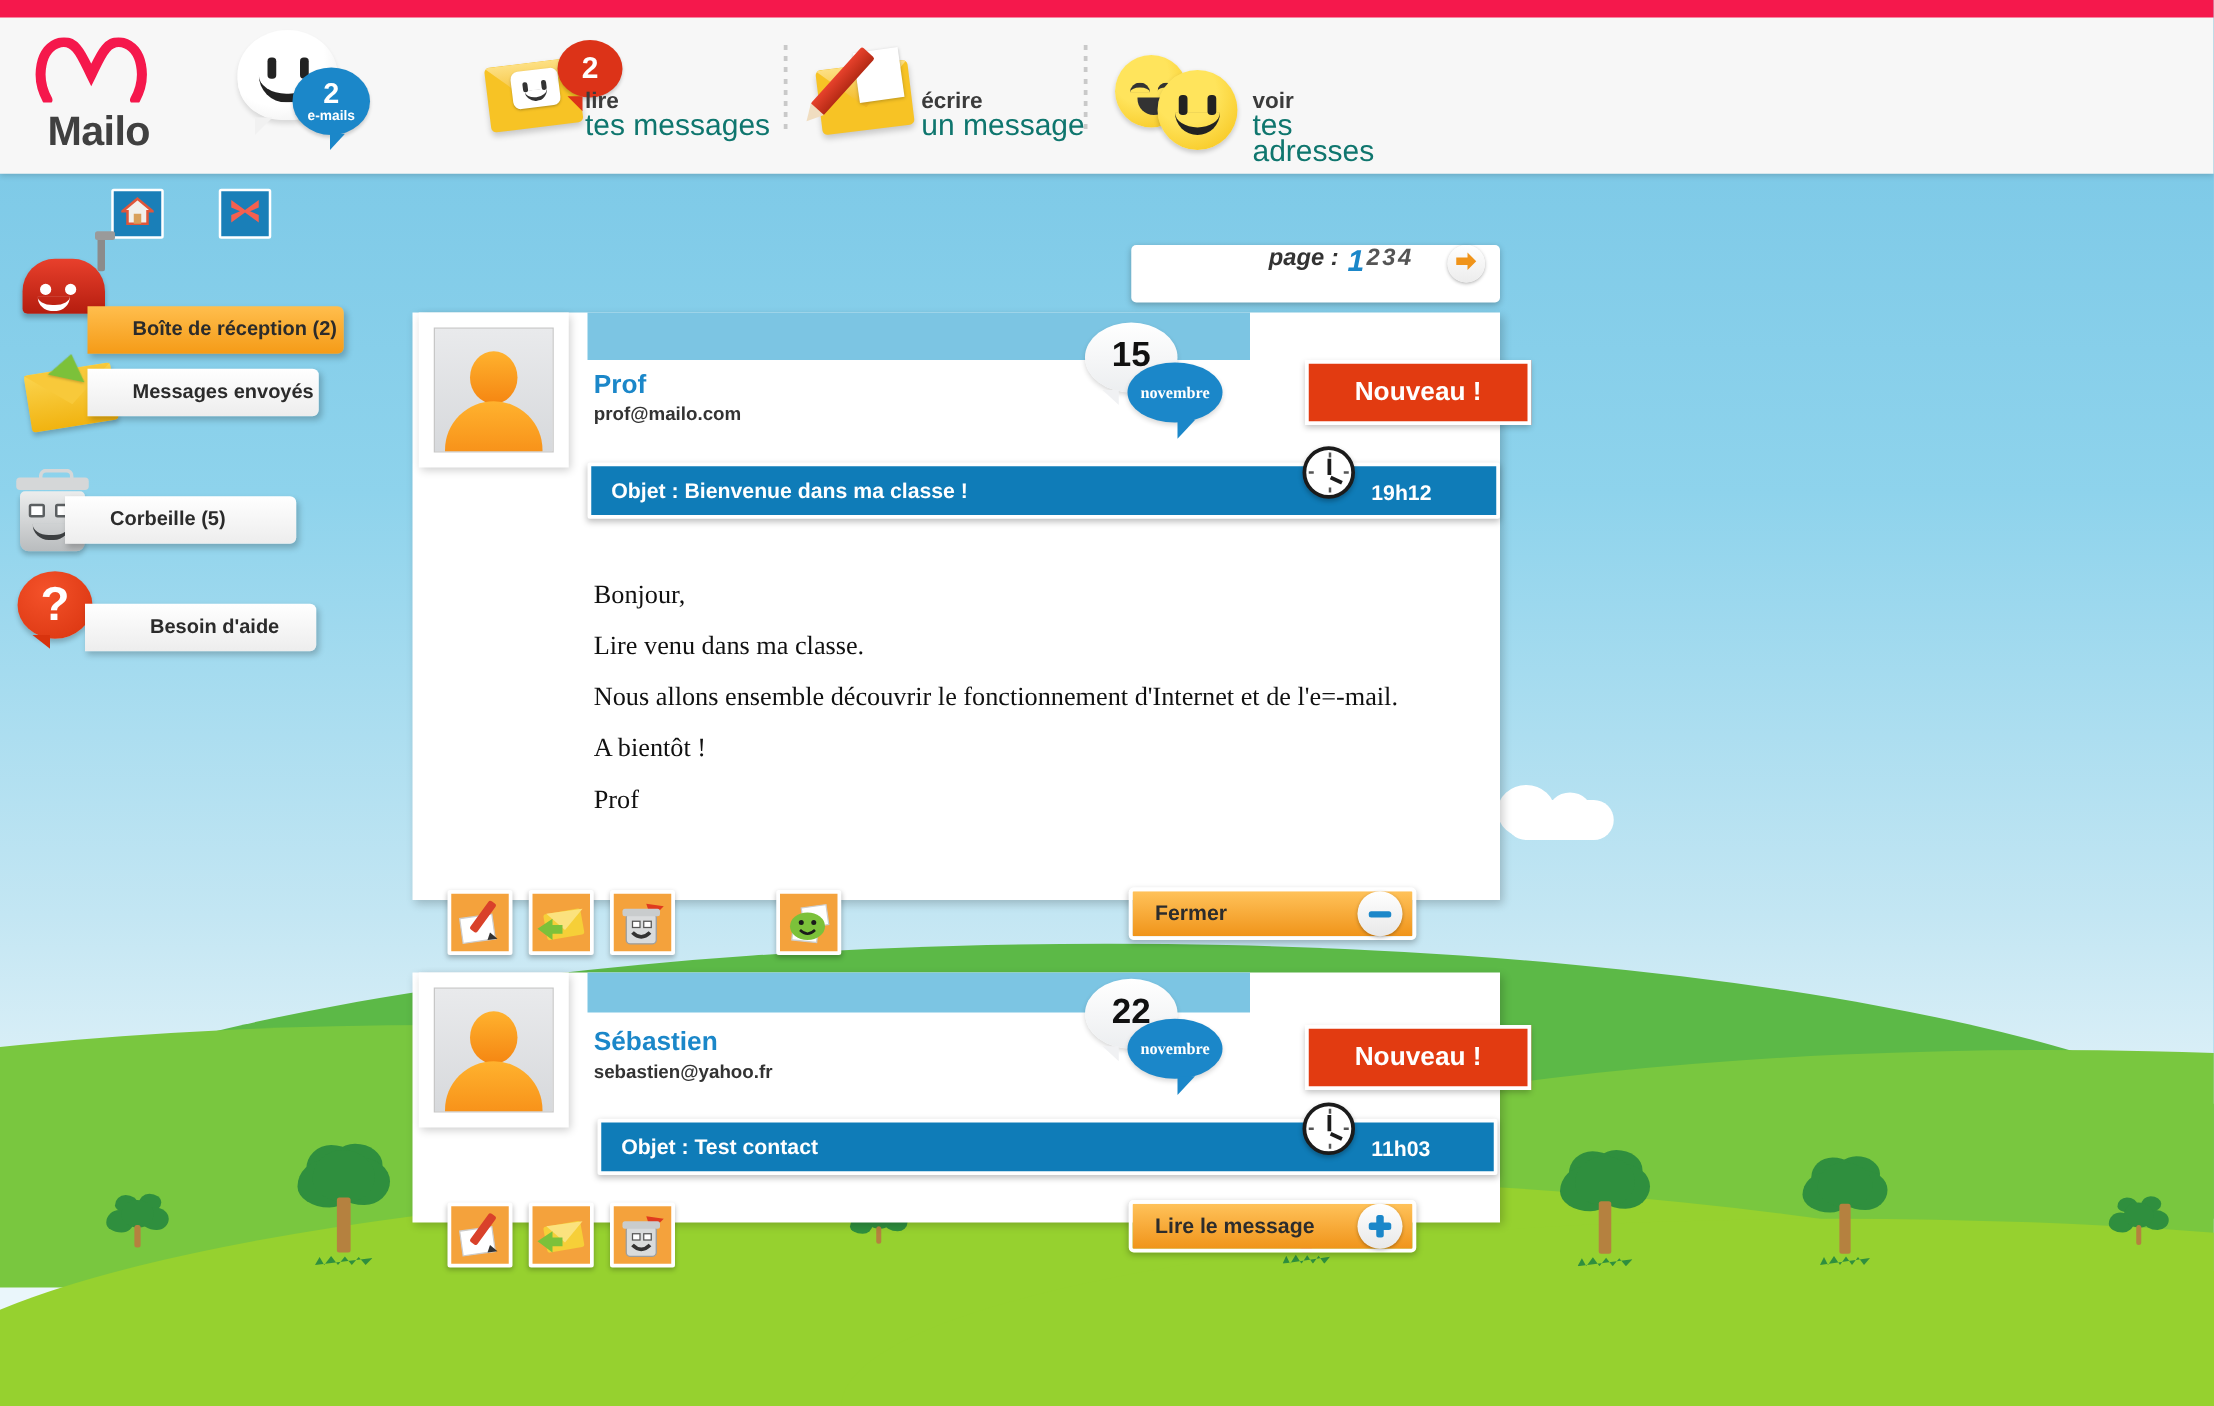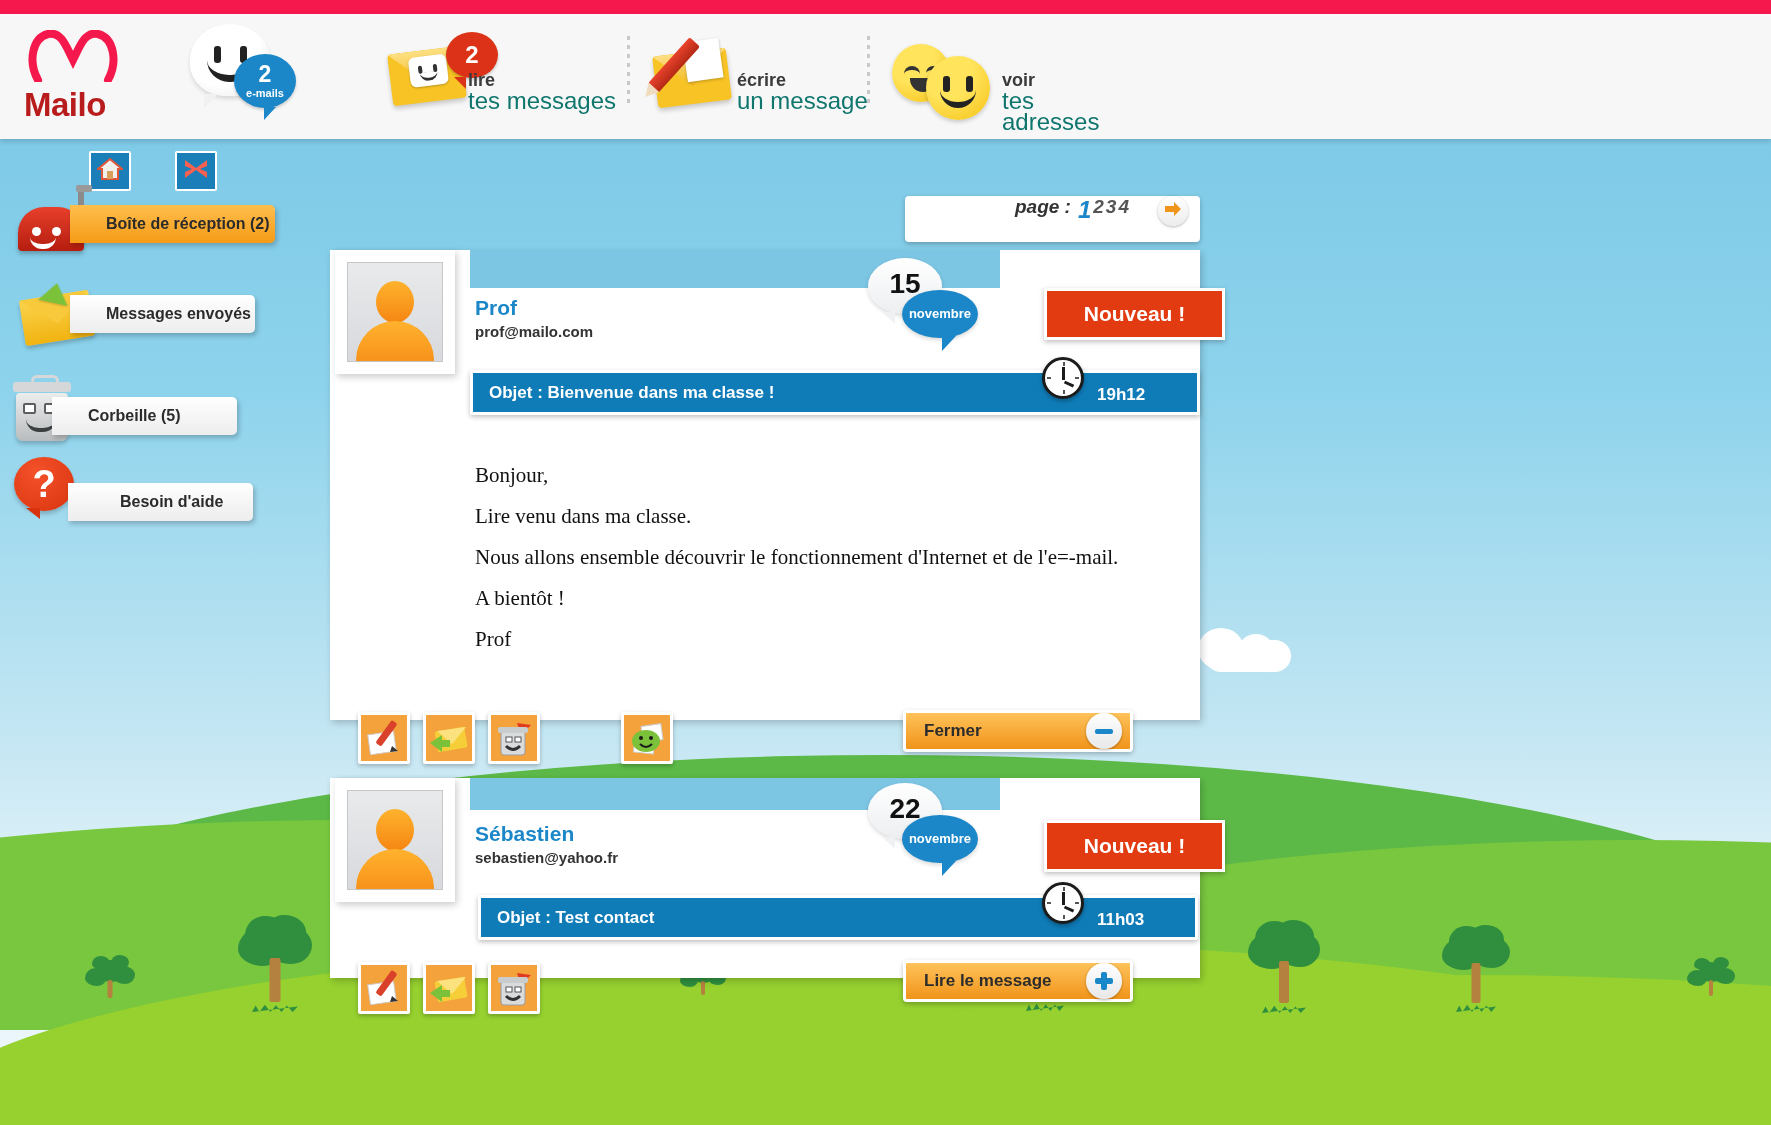--- a/index.html
+++ b/index.html
@@ -58,22 +58,22 @@
   }
   #redstripe {
     position: absolute; left: 0; top: 0; width: 1771px; height: 14px;
     background: #f5184c; z-index: 21;
   }
   .logo {
     position: absolute; left: 22px; top: 30px; width: 110px; height: 95px;
   }
   .logo .m-glyph { position: absolute; left: 6px; top: 0; }
   .logo .brand {
-    position: absolute; left: 2px; top: 56px;
-    font-size: 33px; font-weight: bold; color: #b91c1c; letter-spacing: -0.5px;
+    position: absolute; left: 16px; top: 56px;
+    font-size: 33px; font-weight: bold; color: #404040; letter-spacing: -0.5px;
   }
   .navsep {
     position: absolute; top: 36px; width: 3px; height: 72px;
     background: repeating-linear-gradient(to bottom,#c9c9c9 0 4px, transparent 4px 9px);
   }
   .navitem { position: absolute; top: 20px; height: 105px; cursor: pointer; }
   .navitem .nlabel { position: absolute; left: 0; top: 50px; }
   .navitem .nl1 { font-size: 18px; font-weight: bold; color: #3b3b3b; line-height: 20px; }
   .navitem .nl2 { font-size: 24px; color: #0f766e; line-height: 21px; }
 
@@ -159,21 +159,21 @@
     border: 2px solid #fff; border-radius: 2px; cursor: pointer;
     display: flex; align-items: center; justify-content: center;
   }
   .side-item { position: absolute; cursor: pointer; height: 56px; }
   .side-tab {
     position: absolute; left: 62px; top: 8px; height: 38px;
     border-radius: 0 5px 5px 0; display: flex; align-items: center;
     padding-left: 36px; font-size: 16px; font-weight: bold; color: #2b2b2b;
     box-shadow: 2px 3px 5px rgba(0,0,0,.22); white-space: nowrap;
   }
-  .side-tab.active { background: linear-gradient(to bottom,#ffbe4d,#f59b17); width: 205px; }
+  .side-tab.active { background: linear-gradient(to bottom,#ffbe4d,#f59b17); width: 205px; margin-top: 40px; }
   .side-tab.plain  { background: linear-gradient(to bottom,#ffffff,#ededed); width: 185px; }
   .mailbox-icon {
     position: absolute; left: 10px; top: 0; width: 72px; height: 58px;
   }
   .mb-body {
     position: absolute; left: 0; top: 10px; width: 66px; height: 44px;
     background: linear-gradient(to bottom,#e8402c,#b51d0f);
     border-radius: 26px 26px 4px 4px;
     box-shadow: 0 3px 4px rgba(0,0,0,.25);
   }
@@ -304,20 +304,21 @@
   .datebub .white:after {
     content:""; position:absolute; left: 14px; bottom: -10px;
     border-right: 13px solid #f0f1f3; border-bottom: 12px solid transparent;
   }
   .datebub .blue {
     position: absolute; left: 34px; top: 32px; width: 76px; height: 48px;
     background: #1b87c9; border-radius: 50%;
     box-shadow: 0 2px 4px rgba(0,0,0,.16);
     text-align: center; color: #fff; font-size: 13px; font-weight: bold;
     line-height: 48px;
+    font-family: Liberation Serif, serif;
   }
   .datebub .blue:after {
     content:""; position: absolute; left: 40px; bottom: -13px;
     border-left: 14px solid #1b87c9; border-bottom: 15px solid transparent;
   }
   .btn-new {
     position: absolute; background: #e23b11; border: 3px solid #fff;
     color: #fff; font-size: 21px; font-weight: bold;
     display: flex; align-items: center; justify-content: center;
     box-shadow: 0 2px 5px rgba(0,0,0,.25); cursor: pointer; margin-left: 31px;

